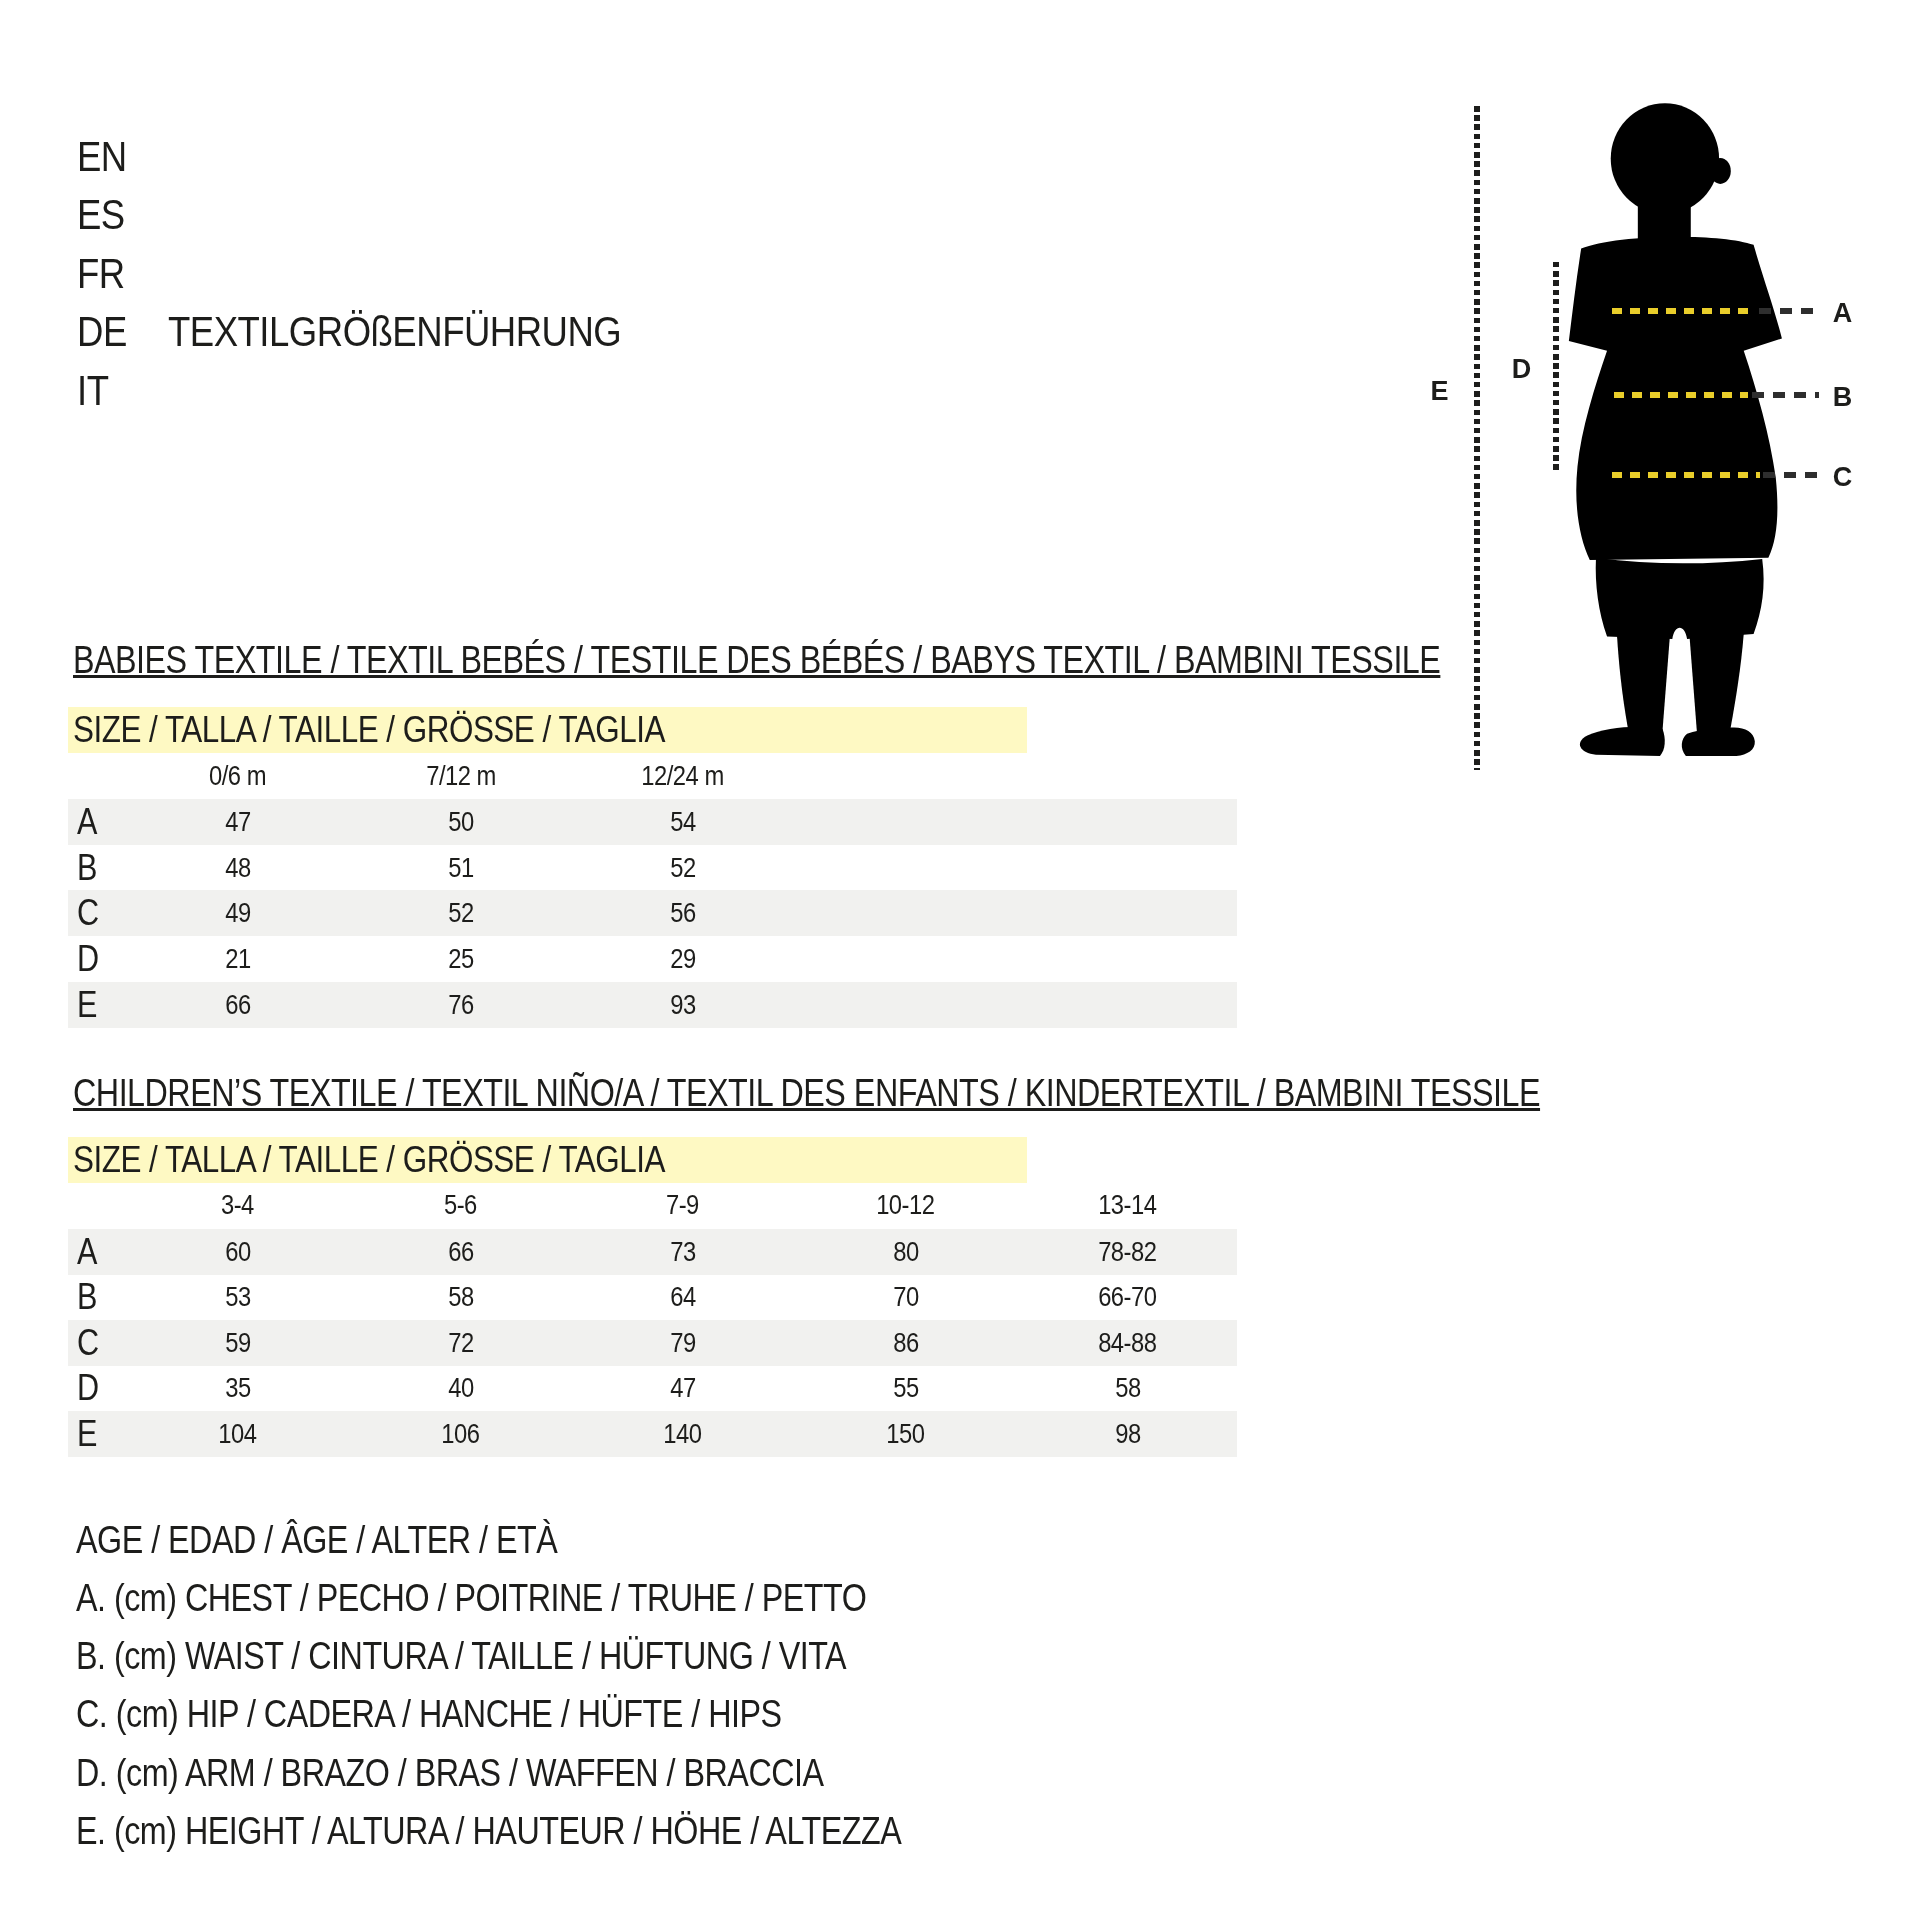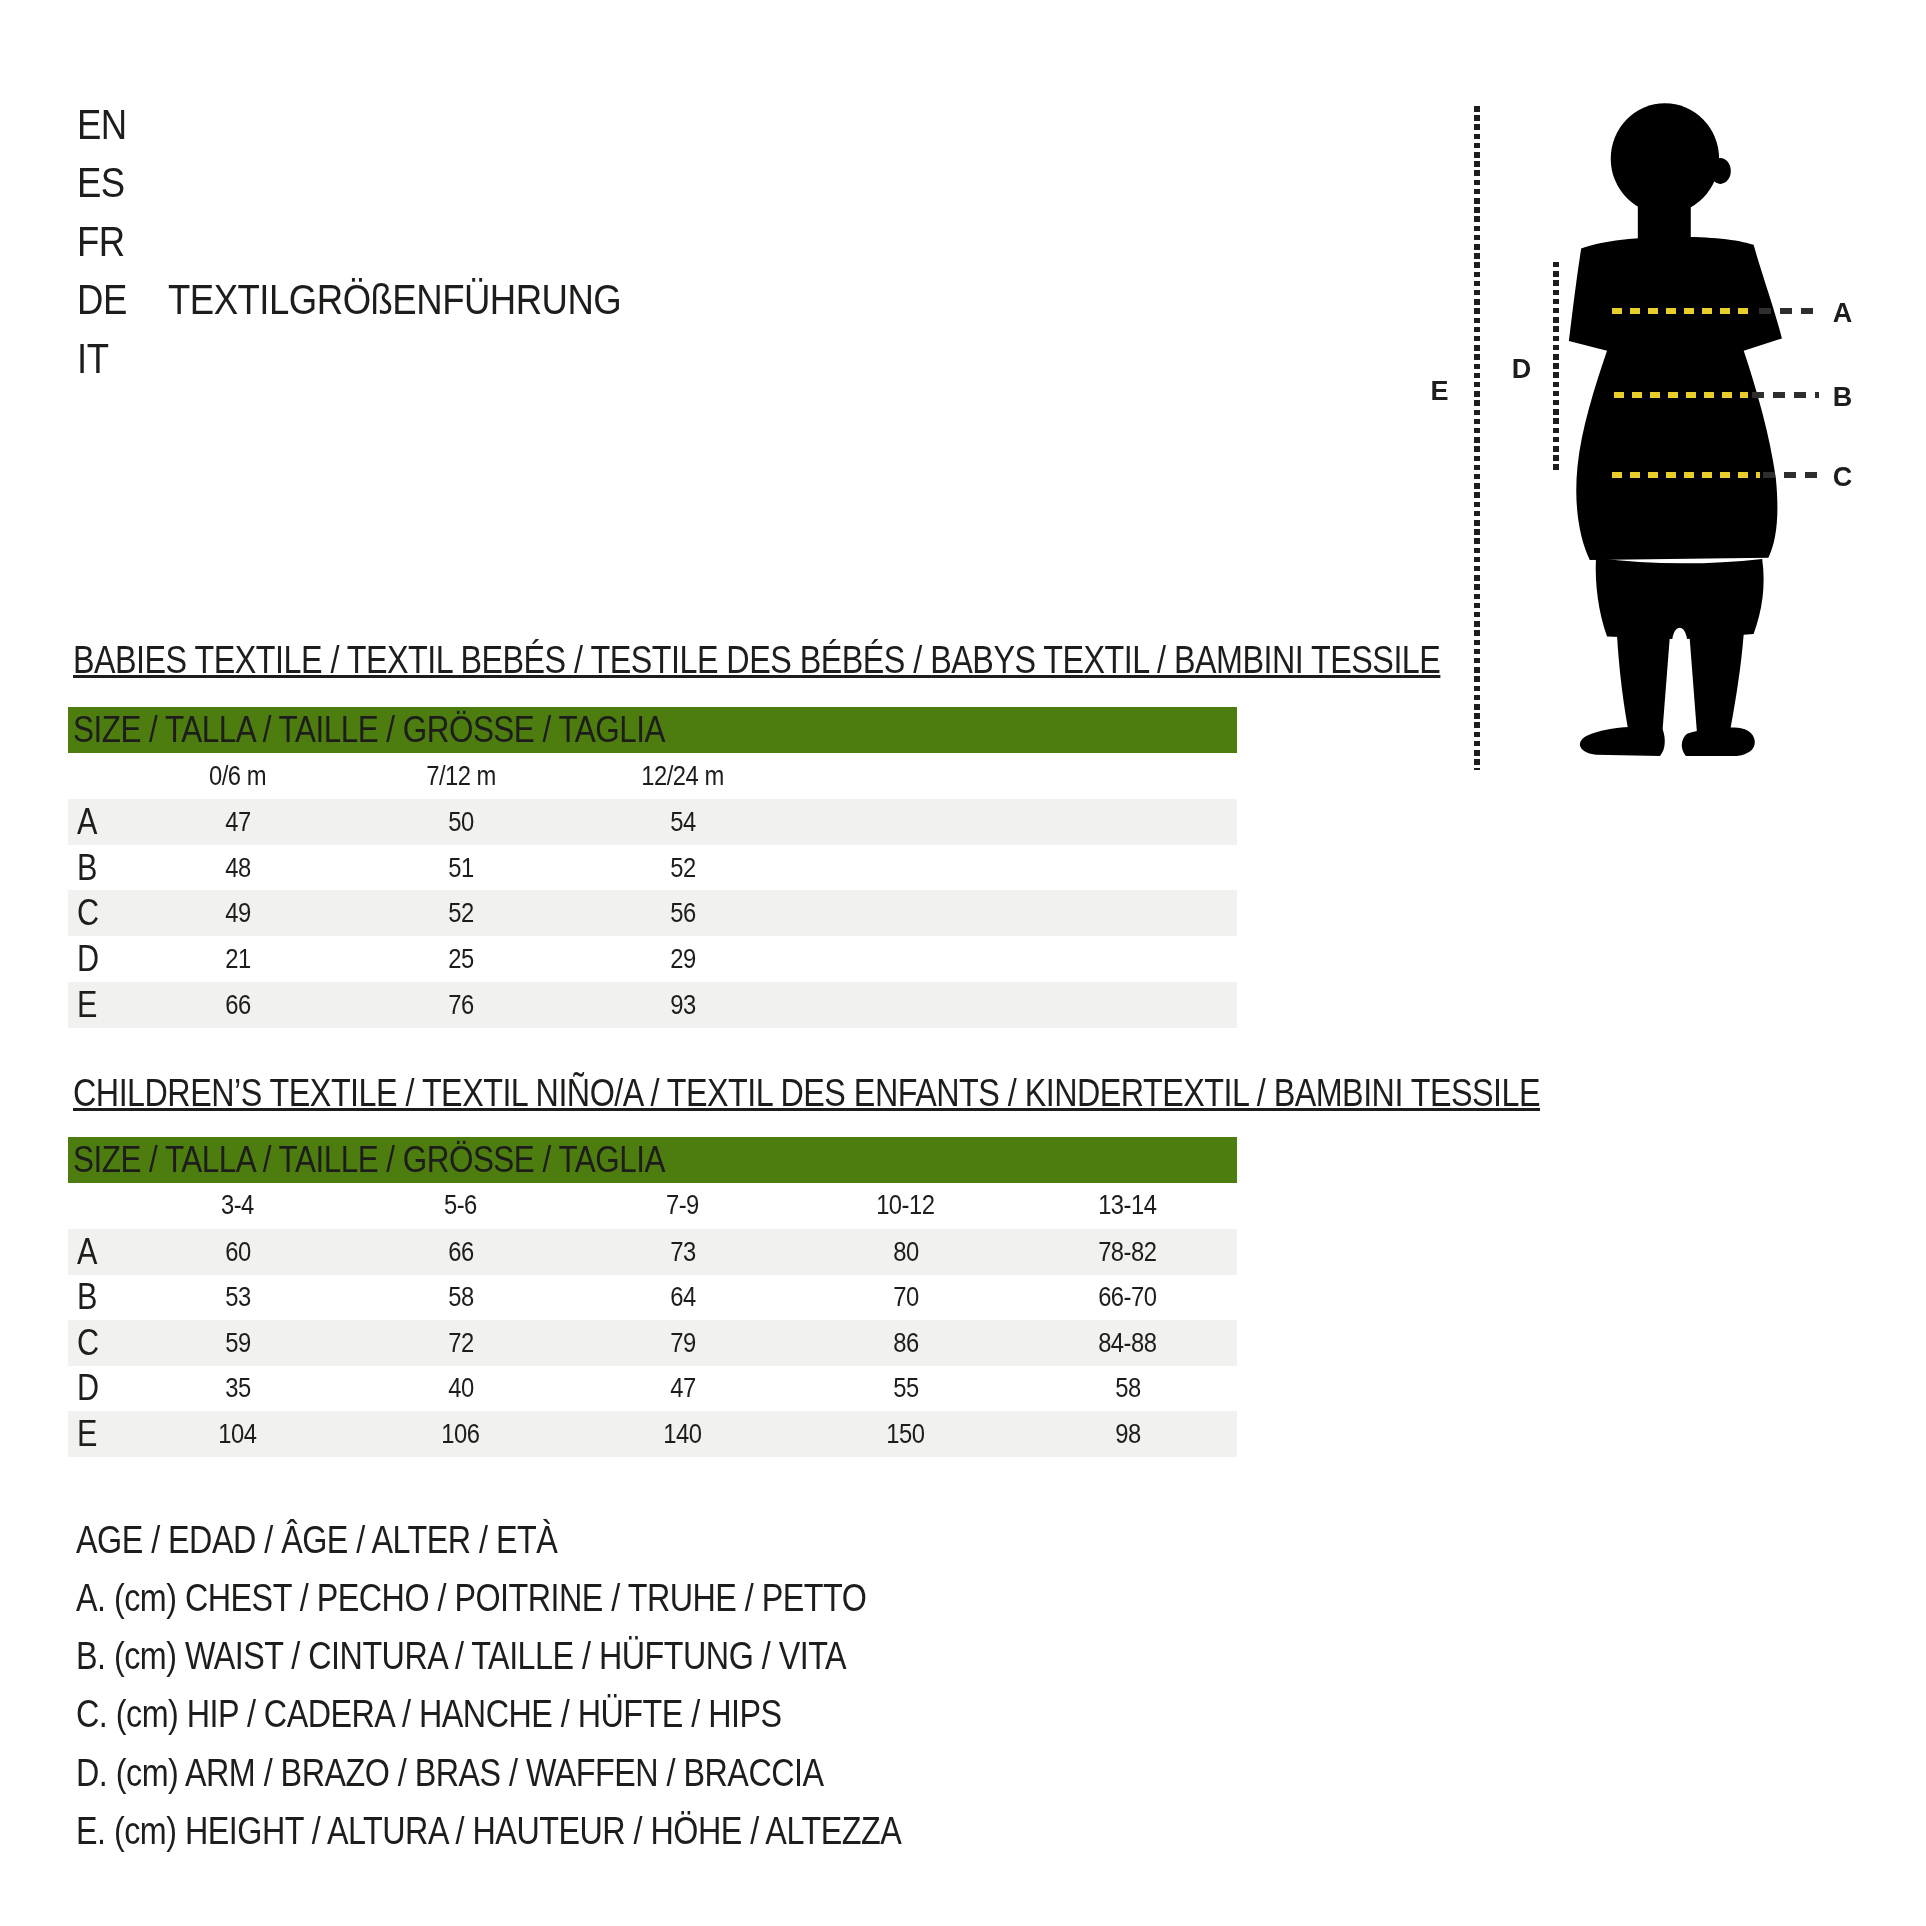--- a/index.html
+++ b/index.html
@@ -5,29 +5,29 @@
   html,body { margin:0; padding:0; background:#ffffff; }
   .page {
     position:relative; width:1926px; height:1926px; background:#ffffff;
     font-family:"Liberation Sans", sans-serif; color:#1d1d1b; overflow:hidden;
   }
   .cond  { display:inline-block; transform:scaleX(0.85); transform-origin:left center;
            white-space:nowrap; letter-spacing:-0.6px; }
   .condc { display:inline-block; transform:scaleX(0.85); transform-origin:center center;
            white-space:nowrap; letter-spacing:-0.6px; }
   .hline { position:absolute; height:49px; display:flex; align-items:center;text-decoration:underline; }
-  .f69 { font-size:43px; } .f61 { font-size:38px; }
+  .f69 { font-size:43px;margin-top:32px; } .f61 { font-size:38px; }
 
   
   .lang-row { position:absolute; left:0; height:49px; width:986px; }
   .lang-code  { position:absolute; left:77px; top:0; height:100%; display:flex; align-items:center; }
   .lang-label { position:absolute; left:168px; top:0; height:100%; display:flex; align-items:center; }
 
   
-  .bar { position:absolute; left:68px; width:1169px; height:46px; background:#4d7c0f; }
+  .bar { position:absolute; left:68px; width:959px; height:46px; background:#fef9c3; }
   .bar-text { position:absolute; left:5px; top:0; height:100%; display:flex; align-items:center; font-size:37px; }
   .trow { position:absolute; left:68px; width:1169px; height:46px; }
   .trow.stripe { background:#f1f1ef; }
   .rlabel { position:absolute; left:8.6px; top:0; height:100%; display:flex; align-items:center; font-size:36px; }
   .cellc { position:absolute; top:0; height:100%; width:209px; display:flex; align-items:center;
            justify-content:center; font-size:28px; }
   .c1{left:65px} .c2{left:288px} .c3{left:510px} .c4{left:733px} .c5{left:955px}
 
   
   .legend-row { position:absolute; left:76px; height:49px; display:flex; align-items:center; }

